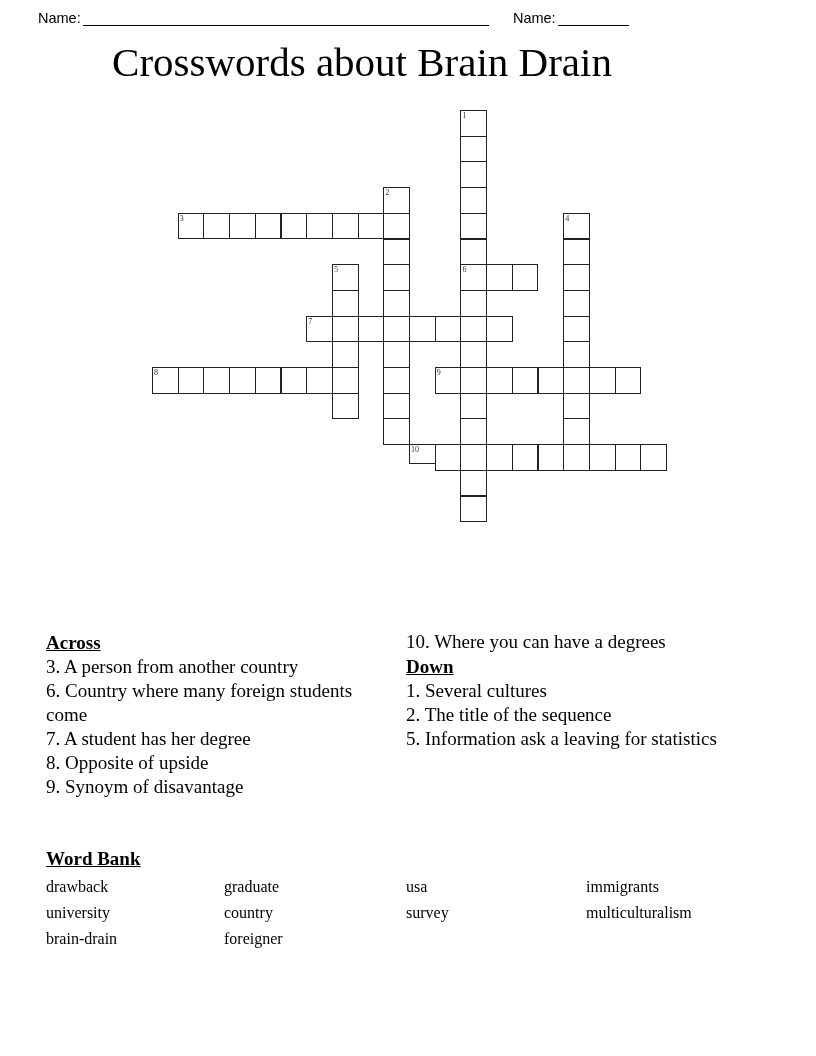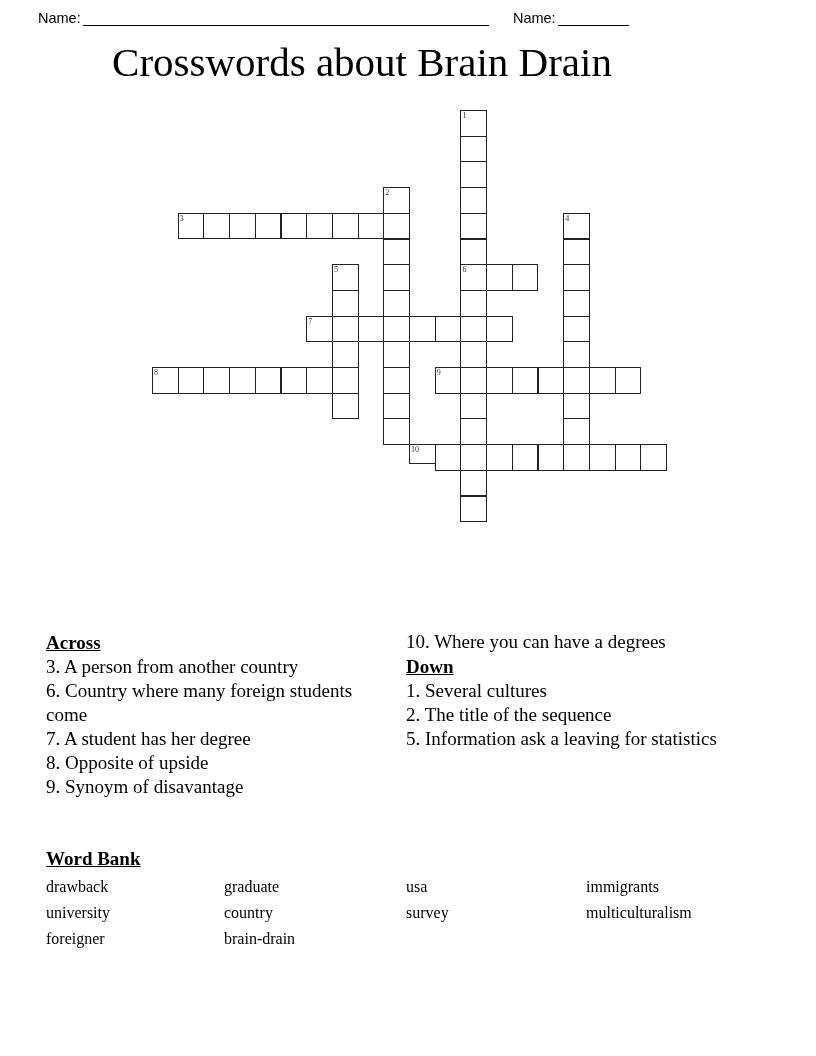--- a/index.html
+++ b/index.html
@@ -282,18 +282,18 @@
   <div class="wb-heading">Word Bank</div>
   <div class="wb-grid" id="wb-grid">
       <div class="wb-word">drawback</div>
       <div class="wb-word">graduate</div>
       <div class="wb-word">usa</div>
       <div class="wb-word">immigrants</div>
       <div class="wb-word">university</div>
       <div class="wb-word">country</div>
       <div class="wb-word">survey</div>
       <div class="wb-word">multiculturalism</div>
+      <div class="wb-word">brain-drain</div>
       <div class="wb-word">foreigner</div>
-      <div class="wb-word">brain-drain</div>
       <div class="wb-word empty"></div>
       <div class="wb-word empty"></div>
     </div>
 </div>
 
 </body></html>

